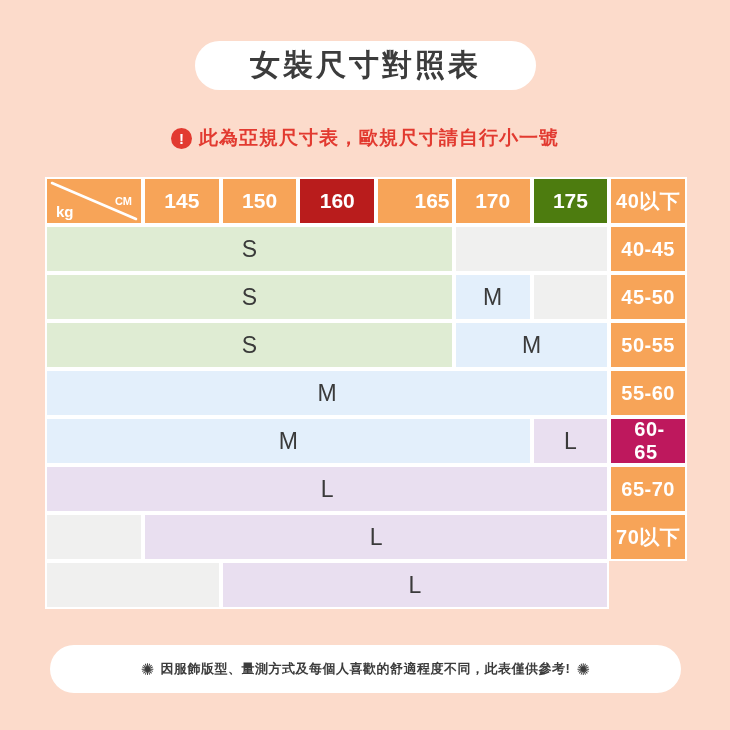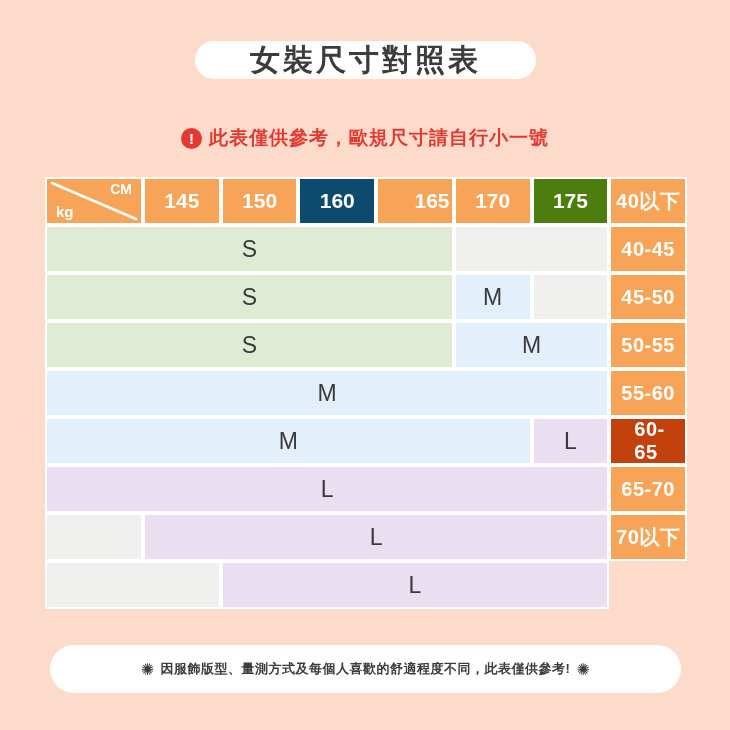--- a/index.html
+++ b/index.html
@@ -2,21 +2,21 @@
 <html><head>
 <meta charset="utf-8">
 <style>
   html,body{margin:0;padding:0;}
   body{
     width:730px;height:730px;position:relative;overflow:hidden;
     background:#fcdbcb;
     font-family:"Liberation Sans","DejaVu Sans",sans-serif;
   }
   .title-pill{
-    position:absolute;left:195px;top:41px;width:341px;height:38px;
+    position:absolute;left:195px;top:41px;width:341px;height:49px;
     background:#ffffff;border-radius:27px;
     display:flex;align-items:center;justify-content:center;
   }
   .title-text{
     font-size:30px;font-weight:bold;color:#3c3c3c;letter-spacing:3px;
   }
   .warning{
     position:absolute;left:0;top:124px;width:730px;height:28px;
     display:flex;align-items:center;justify-content:center;gap:7px;
   }
@@ -36,21 +36,21 @@
   .cell{
     display:flex;align-items:center;justify-content:center;
     box-shadow:0 0 0 2px #ffffff; 
   }
   .head,.rowlabel,.corner{
     background:#f7a458;color:#ffffff;font-weight:bold;font-size:21px;
   }
   .rowlabel{font-size:20px;letter-spacing:0.5px;}
   .corner{position:relative;}
   .corner .diag{position:absolute;left:0;top:0;width:100%;height:100%;}
-  .corner .cm{position:absolute;top:2px;right:9px;font-size:14px;}
+  .corner .cm{position:absolute;top:16px;right:9px;font-size:11px;}
   .corner .kg{position:absolute;bottom:3px;left:9px;font-size:15px;}
   .size{font-size:23px;color:#3a3a3a;font-weight:500;}
   .footer-pill{
     position:absolute;left:50px;top:645px;width:631px;height:48px;
     background:#ffffff;border-radius:24px;
     display:flex;align-items:center;justify-content:center;gap:6px;
   }
   .footer-text,.star{
     font-size:13px;font-weight:bold;color:#3c3c3c;letter-spacing:0.5px;
   }
@@ -58,53 +58,53 @@
 </style>
 </head>
 <body>
 
 <div class="title-pill">
   <span class="title-text">女裝尺寸對照表</span>
 </div>
 
 <div class="warning">
   <span class="warn-icon">!</span>
-  <span class="warn-text">此表僅供參考，歐規尺寸請自行小一號</span>
+  <span class="warn-text">此為亞規尺寸表，歐規尺寸請自行小一號</span>
 </div>
 
 <div class="size-grid">
     <div class="cell corner" style="background: rgb(247, 164, 88);">
       <svg class="diag" viewBox="0 0 94 44" preserveAspectRatio="none">
         <line x1="5" y1="4" x2="89" y2="40" stroke="#ffffff" stroke-width="2.6" stroke-linecap="round"></line>
       </svg>
       <span class="cm">CM</span>
       <span class="kg">kg</span>
     </div>
     <div class="cell head" style="background: rgb(247, 164, 88);">145</div>
     <div class="cell head" style="background: rgb(247, 164, 88);">150</div>
-    <div class="cell head" style="background: #0c4a6e;">160</div>
+    <div class="cell head" style="background: #b91c1c;">160</div>
     <div class="cell head" style="background: rgb(247, 164, 88); padding-left: 34px;">165</div>
     <div class="cell head" style="background: rgb(247, 164, 88);">170</div>
     <div class="cell head" style="background: #4d7c0f;">175</div>
     <div class="cell rowlabel" style="background: rgb(247, 164, 88);">40以下</div>
     <div class="cell size" style="grid-column: span 5; background: rgb(223, 236, 211);">S</div>
     <div class="cell size" style="grid-column: span 2; background: rgb(240, 240, 239);"></div>
     <div class="cell rowlabel" style="background: rgb(247, 164, 88);">40-45</div>
     <div class="cell size" style="grid-column: span 5; background: rgb(223, 236, 211);">S</div>
     <div class="cell size" style="grid-column: span 1; background: rgb(227, 239, 251);">M</div>
     <div class="cell size" style="grid-column: span 1; background: rgb(240, 240, 239);"></div>
     <div class="cell rowlabel" style="background: rgb(247, 164, 88);">45-50</div>
     <div class="cell size" style="grid-column: span 5; background: rgb(223, 236, 211);">S</div>
     <div class="cell size" style="grid-column: span 2; background: rgb(227, 239, 251);">M</div>
     <div class="cell rowlabel" style="background: rgb(247, 164, 88);">50-55</div>
     <div class="cell size" style="grid-column: span 7; background: rgb(227, 239, 251);">M</div>
     <div class="cell rowlabel" style="background: rgb(247, 164, 88);">55-60</div>
     <div class="cell size" style="grid-column: span 6; background: rgb(227, 239, 251);">M</div>
     <div class="cell size" style="grid-column: span 1; background: rgb(233, 223, 240);">L</div>
-    <div class="cell rowlabel" style="background: #c2410c; padding-left: 23px;">60-65</div>
+    <div class="cell rowlabel" style="background: #be185d; padding-left: 23px;">60-65</div>
     <div class="cell size" style="grid-column: span 7; background: rgb(233, 223, 240);">L</div>
     <div class="cell rowlabel" style="background: rgb(247, 164, 88);">65-70</div>
     <div class="cell size" style="grid-column: span 1; background: rgb(240, 240, 239);"></div>
     <div class="cell size" style="grid-column: span 6; background: rgb(233, 223, 240);">L</div>
     <div class="cell rowlabel" style="background: rgb(247, 164, 88);">70以下</div>
     <div class="cell size" style="grid-column: span 2; background: rgb(240, 240, 239);"></div>
     <div class="cell size" style="grid-column: span 5; background: rgb(233, 223, 240);">L</div>
   </div>
 
 <div class="footer-pill">

